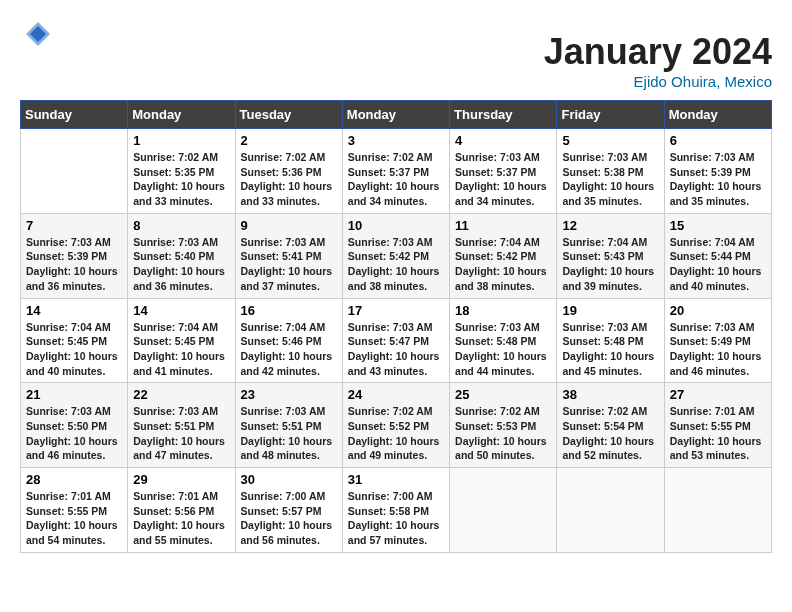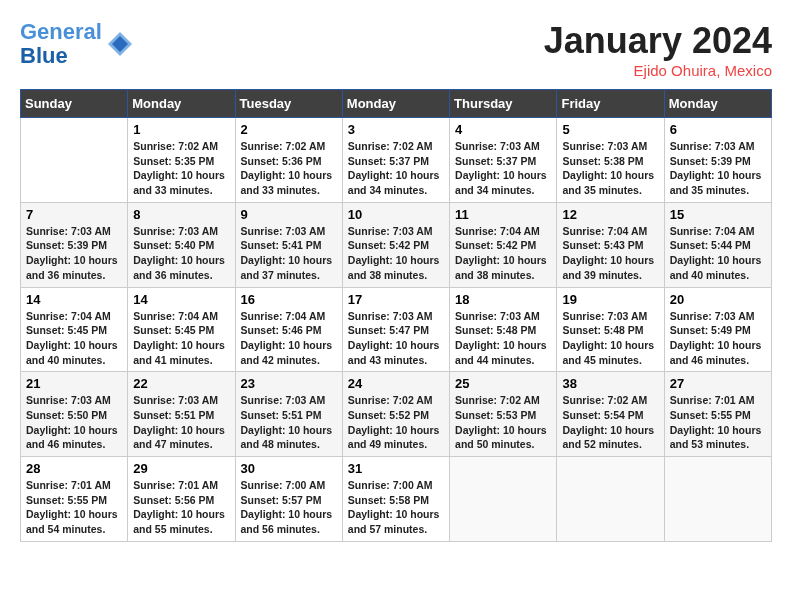--- a/index.html
+++ b/index.html
@@ -34,24 +34,25 @@
       height: 28px;
       margin-left: 4px;
     }
     .title-block {
       text-align: right;
     }
     .month-title {
       font-size: 36px;
       font-weight: bold;
       color: #222;
+      margin-top: 11px;
     }
     .location {
       font-size: 15px;
-      color: #ef4444;
+      color: #0369a1;
     }
     table {
       width: 100%;
       border-collapse: collapse;
       font-size: 11px;
     }
     thead tr th {
       background-color: #404040;
       color: #fff;
       padding: 6px 4px;
@@ -90,25 +91,20 @@
     }
     tbody tr td:first-child {
       background-color: inherit;
     }
   </style>
 </head>
 <body>
 
 <div class="header">
   <div class="logo">
-    <div>
-      <div class="logo-text">
-        <span>General</span><br><span style="color:#1a5fa8;">Blue</span>
-      </div>
-    </div>
     <svg class="logo-icon" viewBox="0 0 28 28">
       <polygon points="14,2 26,14 14,26 2,14" fill="#4a90d9" opacity="0.7"></polygon>
       <polygon points="14,6 22,14 14,22 6,14" fill="#2a6bbf"></polygon>
     </svg>
   </div>
   <div class="title-block">
     <div class="month-title">January 2024</div>
     <div class="location">Ejido Ohuira, Mexico</div>
   </div>
 </div>

